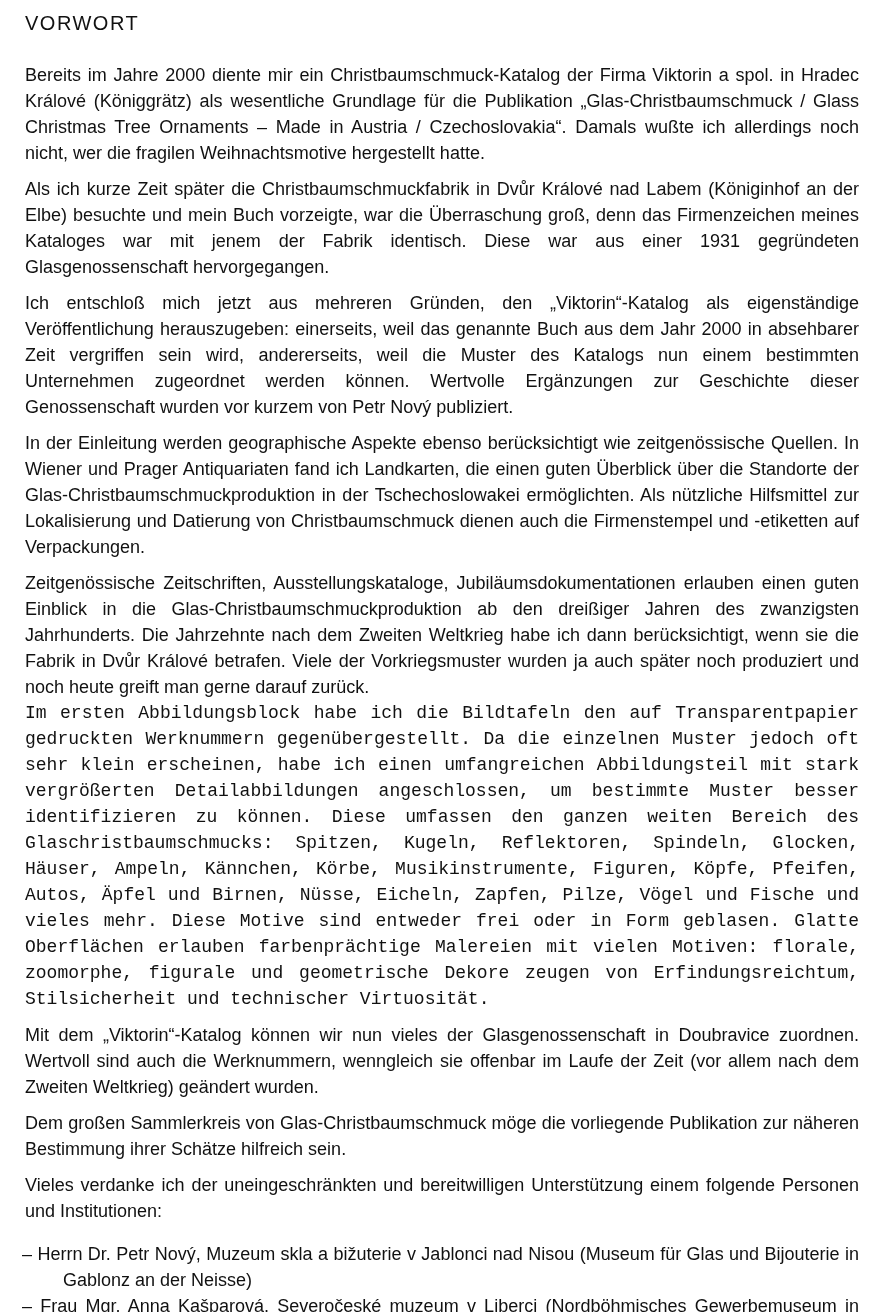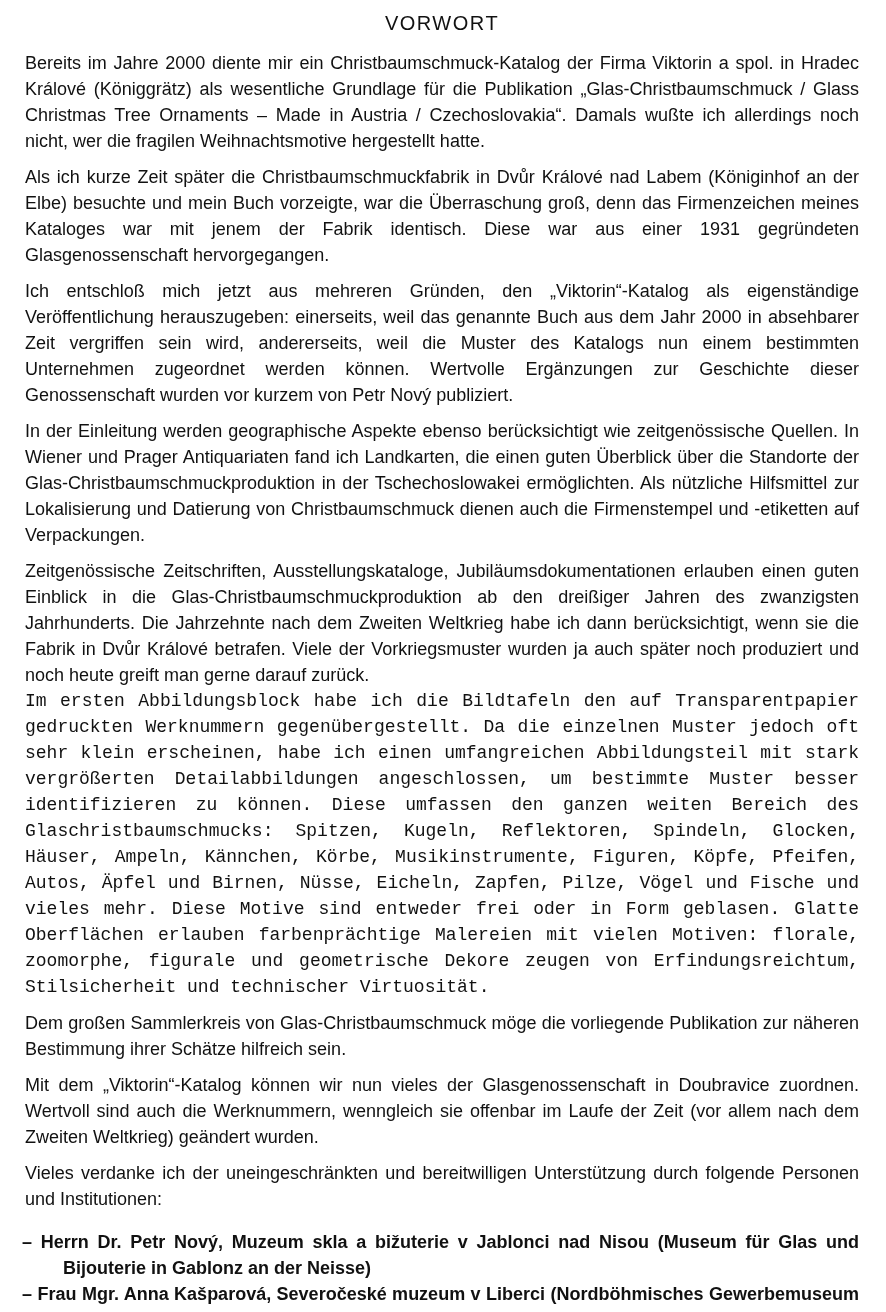--- a/index.html
+++ b/index.html
@@ -17,41 +17,40 @@
     font-family: "Liberation Sans", "DejaVu Sans", sans-serif;
     font-size: 18px;
     line-height: 26px;
     padding: 12px 27px 0 25px;
     overflow: hidden;
   }
   .doc-title {
     font-size: 20px;
     font-weight: 400;
     letter-spacing: 1.5px;
-    text-align: center;
-    margin: 0 0 16px 0;
+    text-align: left;
+    margin: 0 0 28px 0;
     line-height: 22px;
   }
   .para {
     margin: 10px 0 0 0;
     text-align: justify;
   }
   .para.flush {
     margin-top: 0;
     font-family: Liberation Mono, monospace;
   }
   .ack-list {
     margin-top: 17px;
   }
   .ack-item {
     margin: 0;
     padding-left: 38px;
     text-indent: -41px;
     text-align: justify;
-    font-weight: bold;
   }
 </style>
 </head>
 <body>
 
 <div class="page">
 
   <h1 class="doc-title">VORWORT</h1>
 
   <p class="para">Bereits im Jahre 2000 diente mir ein Christbaumschmuck-Katalog der Firma Viktorin a spol. in Hradec Králové (Königgrätz) als wesentliche Grundlage für die Publikation „Glas-Christbaumschmuck / Glass Christmas Tree Ornaments – Made in Austria / Czechoslovakia“. Damals wußte ich allerdings noch nicht, wer die fragilen Weihnachtsmotive hergestellt hatte.</p>
@@ -60,25 +59,25 @@
 
   <p class="para">Ich entschloß mich jetzt aus mehreren Gründen, den „Viktorin“-Katalog als eigenständige Veröffentlichung herauszugeben: einerseits, weil das genannte Buch aus dem Jahr 2000 in absehbarer Zeit vergriffen sein wird, andererseits, weil die Muster des Katalogs nun einem bestimmten Unternehmen zugeordnet werden können. Wertvolle Ergänzungen zur Geschichte dieser Genossenschaft wurden vor kurzem von Petr Nový publiziert.</p>
 
   <p class="para">In der Einleitung werden geographische Aspekte ebenso berücksichtigt wie zeitgenössische Quellen. In Wiener und Prager Antiquariaten fand ich Landkarten, die einen guten Überblick über die Standorte der Glas-Christbaumschmuckproduktion in der Tschechoslowakei ermöglichten. Als nützliche Hilfsmittel zur Lokalisierung und Datierung von Christbaumschmuck dienen auch die Firmenstempel und -etiketten auf Verpackungen.</p>
 
   <p class="para">Zeitgenössische Zeitschriften, Ausstellungskataloge, Jubiläumsdokumentationen erlauben einen guten Einblick in die Glas-Christbaumschmuckproduktion ab den dreißiger Jahren des zwanzigsten Jahrhunderts. Die Jahrzehnte nach dem Zweiten Weltkrieg habe ich dann berücksichtigt, wenn sie die Fabrik in Dvůr Králové betrafen. Viele der Vorkriegsmuster wurden ja auch später noch produziert und noch heute greift man gerne darauf zurück.</p>
 
 
   <p class="para flush">Im ersten Abbildungsblock habe ich die Bildtafeln den auf Transparentpapier gedruckten Werknummern gegenübergestellt. Da die einzelnen Muster jedoch oft sehr klein erscheinen, habe ich einen umfangreichen Abbildungsteil mit stark vergrößerten Detailabbildungen angeschlossen, um bestimmte Muster besser identifizieren zu können. Diese umfassen den ganzen weiten Bereich des Glaschristbaumschmucks: Spitzen, Kugeln, Reflektoren, Spindeln, Glocken, Häuser, Ampeln, Kännchen, Körbe, Musikinstrumente, Figuren, Köpfe, Pfeifen, Autos, Äpfel und Birnen, Nüsse, Eicheln, Zapfen, Pilze, Vögel und Fische und vieles mehr. Diese Motive sind entweder frei oder in Form geblasen. Glatte Oberflächen erlauben farbenprächtige Malereien mit vielen Motiven: florale, zoomorphe, figurale und geometrische Dekore zeugen von Erfindungsreichtum, Stilsicherheit und technischer Virtuosität.</p>
 
+  <p class="para">Mit dem „Viktorin“-Katalog können wir nun vieles der Glasgenossenschaft in Doubravice zuordnen. Wertvoll sind auch die Werknummern, wenngleich sie offenbar im Laufe der Zeit (vor allem nach dem Zweiten Weltkrieg) geändert wurden.</p>
+
   <p class="para">Dem großen Sammlerkreis von Glas-Christbaumschmuck möge die vorliegende Publikation zur näheren Bestimmung ihrer Schätze hilfreich sein.</p>
 
-  <p class="para">Mit dem „Viktorin“-Katalog können wir nun vieles der Glasgenossenschaft in Doubravice zuordnen. Wertvoll sind auch die Werknummern, wenngleich sie offenbar im Laufe der Zeit (vor allem nach dem Zweiten Weltkrieg) geändert wurden.</p>
-
-  <p class="para">Vieles verdanke ich der uneingeschränkten und bereitwilligen Unterstützung durch folgende Personen und Institutionen:</p>
+  <p class="para">Vieles verdanke ich der uneingeschränkten und bereitwilligen Unterstützung einem folgende Personen und Institutionen:</p>
 
   <div class="ack-list">
     <p class="ack-item">– Herrn Dr. Petr Nový, Muzeum skla a bižuterie v Jablonci nad Nisou (Museum für Glas und Bijouterie in Gablonz an der Neisse)</p>
     <p class="ack-item">– Frau Mgr. Anna Kašparová, Severočeské muzeum v Liberci (Nordböhmisches Gewerbemuseum in Reichenberg)</p>
 
   </div>
 
 </div>
 
 </body></html>

